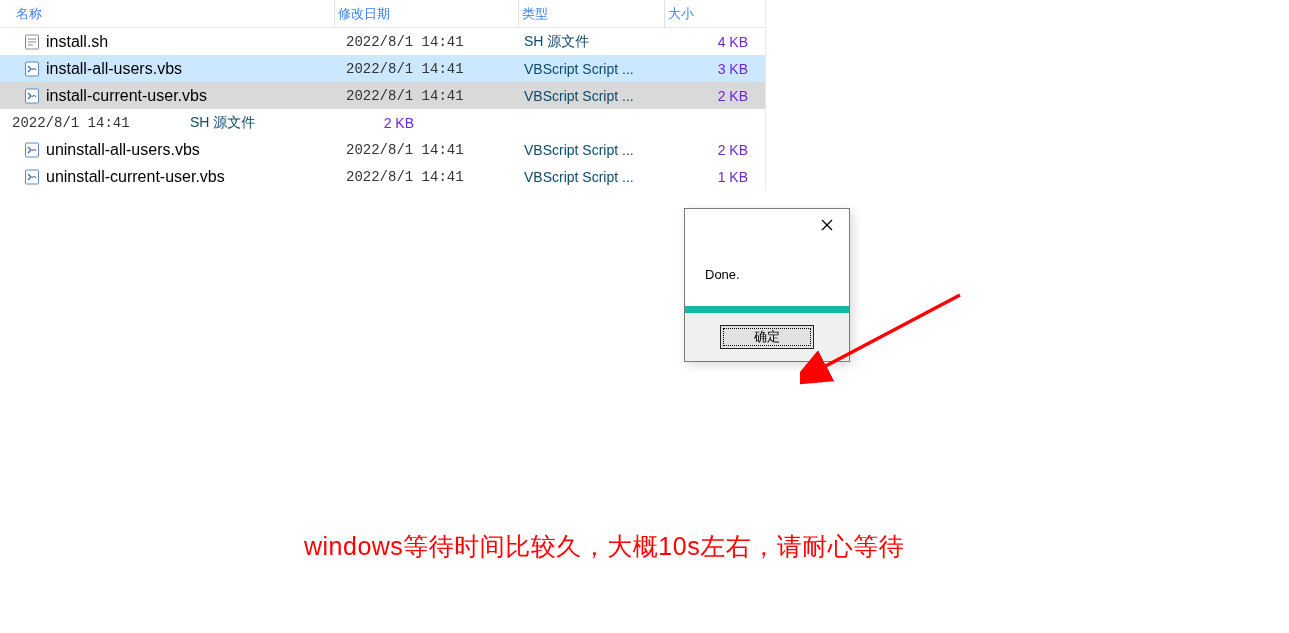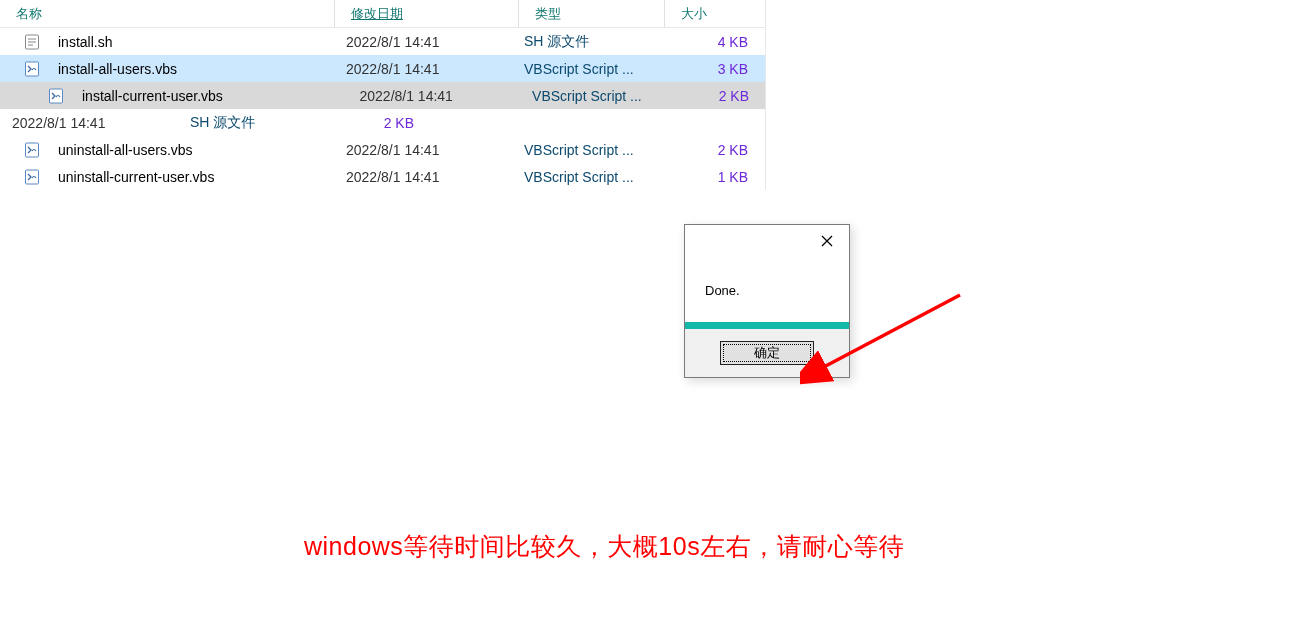--- a/index.html
+++ b/index.html
@@ -17,67 +17,66 @@
       border-right: 1px solid #e8e8e8;
     }
     .header-row {
       display: flex;
       background: #fff;
       border-bottom: 1px solid #e8e8e8;
       height: 28px;
       align-items: center;
     }
     .header-cell {
-      padding: 4px 16px;
-      color: #0f766e;
+      padding: 4px 3px;
+      color: #3b82f6;
       font-size: 13px;
       border-left: 1px solid #e0e0e0;
       height: 100%;
       display: flex;
       align-items: center;
     }
     .header-cell:first-child { border-left: none; }
     .col-name { width: 334px; padding-left: 16px; }
-    .col-date { width: 184px; text-decoration: underline; }
+    .col-date { width: 184px; }
     .col-type { width: 146px; }
     .col-size { width: 100px; }
     .file-row {
       display: flex;
       height: 27px;
       align-items: center;
       color: #000;
     }
     .file-row.highlight-blue { background: #cce8ff; }
-    .file-row.highlight-gray { background: #d9d9d9; padding-left: 24px; }
+    .file-row.highlight-gray { background: #d9d9d9; }
     .file-icon {
       width: 16px;
       height: 16px;
       margin-left: 24px;
       margin-right: 6px;
       display: inline-flex;
       align-items: center;
       justify-content: center;
       flex-shrink: 0;
     }
     .icon-sh svg, .icon-vbs svg { width: 16px; height: 16px; }
     .cell-name {
       width: 334px;
       display: flex;
       align-items: center;
-      font-size: 14px;
-      gap: 12px;
-    }
-    .cell-date { width: 184px; padding-left: 12px; font-size: 14px; color: #333; }
+      font-size: 16px;
+    }
+    .cell-date { width: 184px; padding-left: 12px; font-size: 14px; color: #333; font-family: Liberation Mono, monospace; }
     .cell-type { width: 146px; padding-left: 6px; font-size: 14px; color: #0c4a6e; }
     .cell-size { width: 100px; text-align: right; padding-right: 16px; font-size: 14px; color: #6d28d9; }
 
     .dialog {
       position: absolute;
       left: 684px;
-      top: 224px;
+      top: 208px;
       width: 166px;
       background: #0f766e;
       border: 1px solid #7a7a7a;
       box-shadow: 3px 3px 10px rgba(0,0,0,0.15);
     }
     .dialog-titlebar {
       display: flex;
       justify-content: flex-end;
       height: 30px;
       background: #fff;

